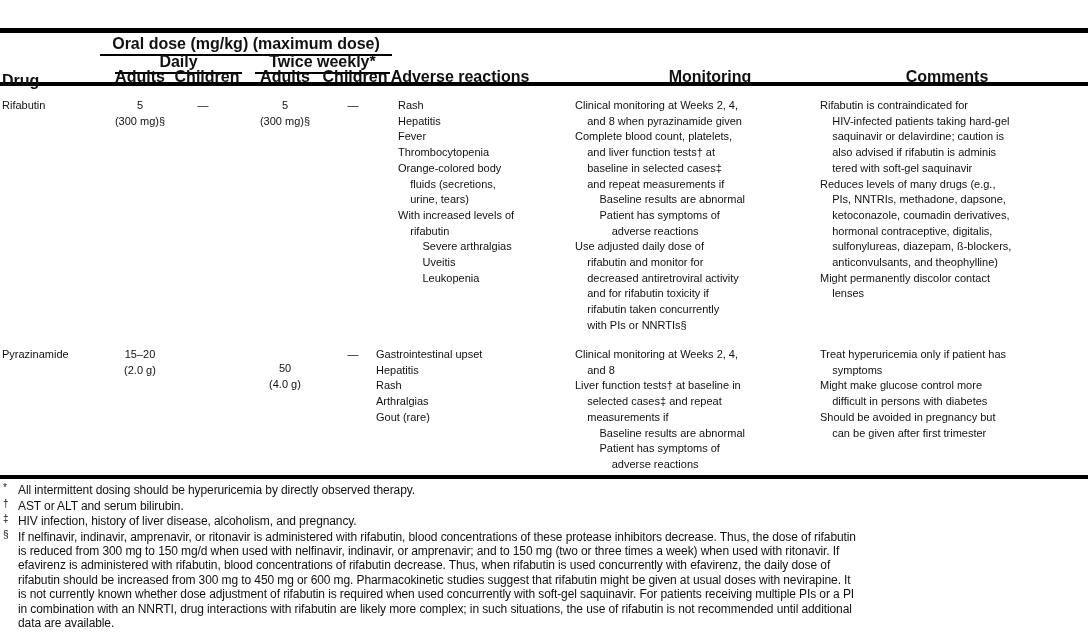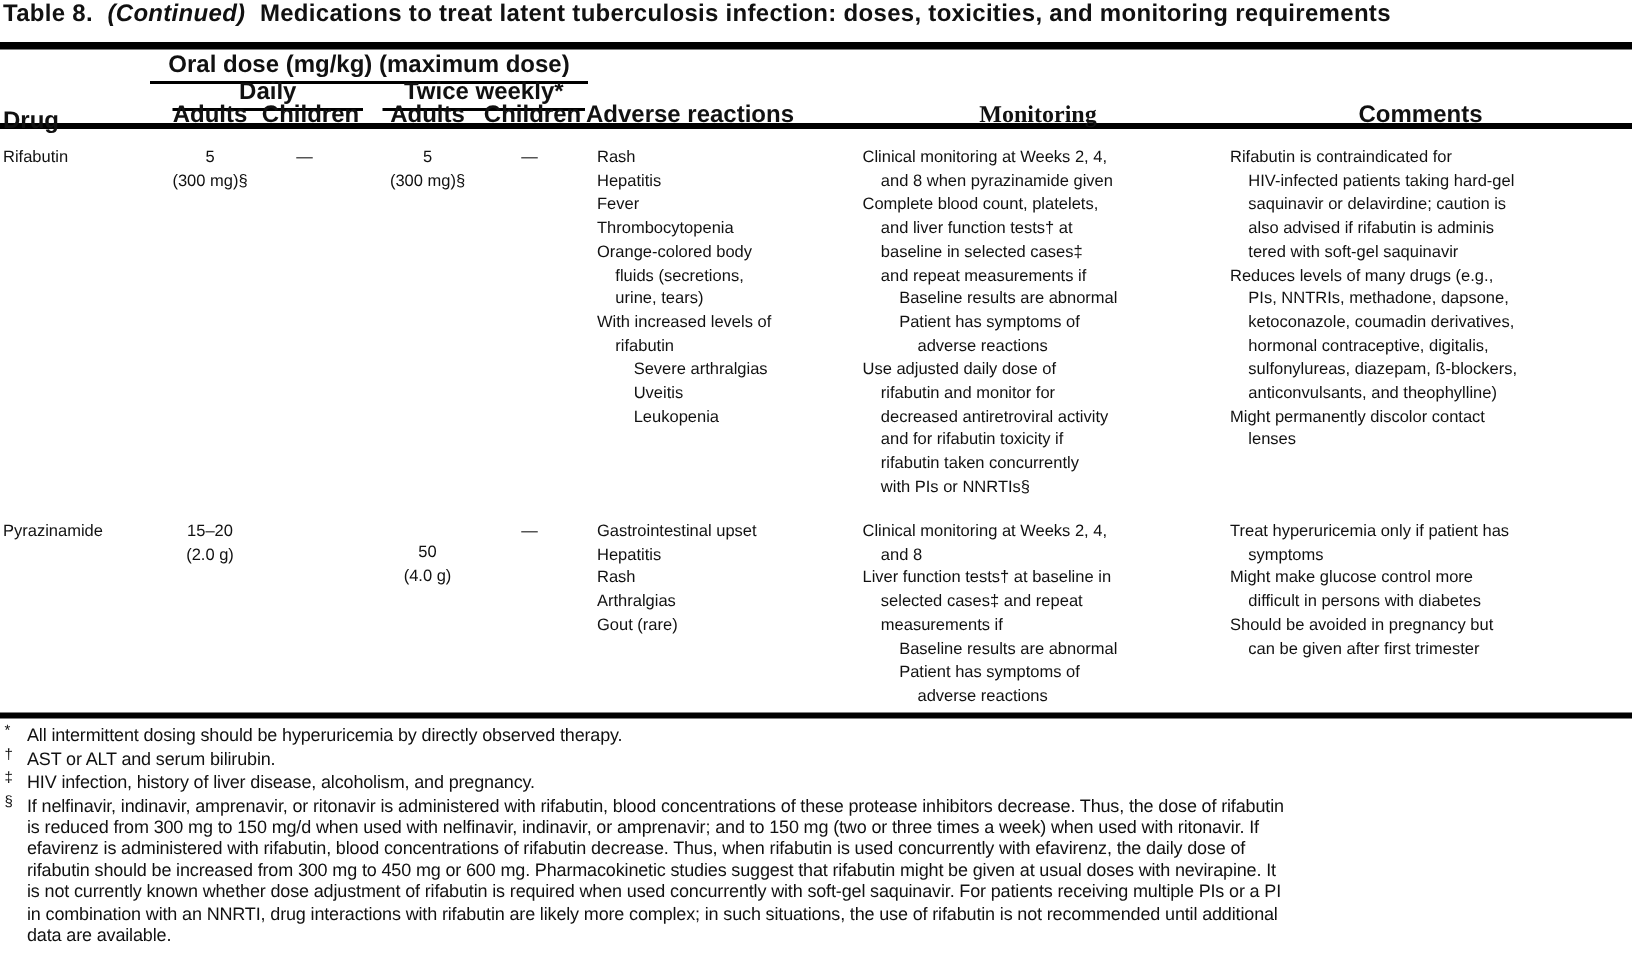--- a/index.html
+++ b/index.html
@@ -50,41 +50,36 @@
     white-space:pre;
     letter-spacing:-0.1px;
   }
   .fn-text.long{line-height:14.4px;}
 </style>
 </head>
 <body>
 
 <div id="page">
 
-  <div class="abs title">
-    <span class="seg">Table 8.</span>
-    <span class="seg bi">(Continued)</span>
-    <span class="seg">Medications to treat latent tuberculosis infection: doses, toxicities, and monitoring requirements</span>
-  </div>
 
   <div class="abs rule" id="rule-top"></div>
   <div class="abs rule" id="rule-header"></div>
   <div class="abs rule" id="rule-foot"></div>
 
   <div class="abs hdr group-underline" style="top:35px;left:100px;width:292px;">Oral dose (mg/kg) (maximum dose)</div>
   <div class="abs hdr group-underline" style="top:53px;left:115px;width:127px;">Daily</div>
   <div class="abs hdr group-underline" style="top:53px;left:255px;width:135px;">Twice weekly*</div>
 
   <div class="abs hdr" style="top:72px;left:2px;text-align:right;">Drug</div>
   <div class="abs hdr" style="top:68px;left:105px;width:70px;">Adults</div>
   <div class="abs hdr" style="top:68px;left:172px;width:70px;">Children</div>
   <div class="abs hdr" style="top:68px;left:250px;width:70px;">Adults</div>
   <div class="abs hdr" style="top:68px;left:320px;width:70px;">Children</div>
   <div class="abs hdr" style="top:68px;left:380px;width:160px;">Adverse reactions</div>
-  <div class="abs hdr" style="top:68px;left:612px;width:160px;font-family:Liberation Serif, serif;">Monitoring</div>
+  <div class="abs hdr" style="top:68px;left:630px;width:160px;">Monitoring</div>
   <div class="abs hdr" style="top:68px;left:867px;width:160px;">Comments</div>
 
   <div>
     <div class="abs cell" style="top:98px;left:2px;width:95px;">Rifabutin</div>
     <div class="abs cell ctr" style="top:98px;left:98px;width:84px;">5
 (300 mg)§</div>
     <div class="abs cell ctr" style="top:98px;left:168px;width:70px;">—</div>
     <div class="abs cell ctr" style="top:98px;left:243px;width:84px;">5
 (300 mg)§</div>
     <div class="abs cell ctr" style="top:98px;left:318px;width:70px;">—</div>
@@ -131,21 +126,21 @@
   </div>
 
   <div>
     <div class="abs cell" style="top:347px;left:2px;width:95px;">Pyrazinamide</div>
     <div class="abs cell ctr" style="top:347px;left:98px;width:84px;">15–20
 (2.0 g)</div>
     <div class="abs cell ctr" style="top:347px;left:168px;width:70px;"></div>
     <div class="abs cell ctr" style="top:361px;left:243px;width:84px;">50
 (4.0 g)</div>
     <div class="abs cell ctr" style="top:347px;left:318px;width:70px;">—</div>
-    <div class="abs cell" style="top:347px;left:398px;width:180px;">Gastrointestinal upset
+    <div class="abs cell" style="top:347px;left:376px;width:180px;">Gastrointestinal upset
 Hepatitis
 Rash
 Arthralgias
 Gout (rare)</div>
     <div class="abs cell" style="top:347px;left:575px;width:243px;">Clinical monitoring at Weeks 2, 4,
     and 8
 Liver function tests† at baseline in
     selected cases‡ and repeat
     measurements if
         Baseline results are abnormal

